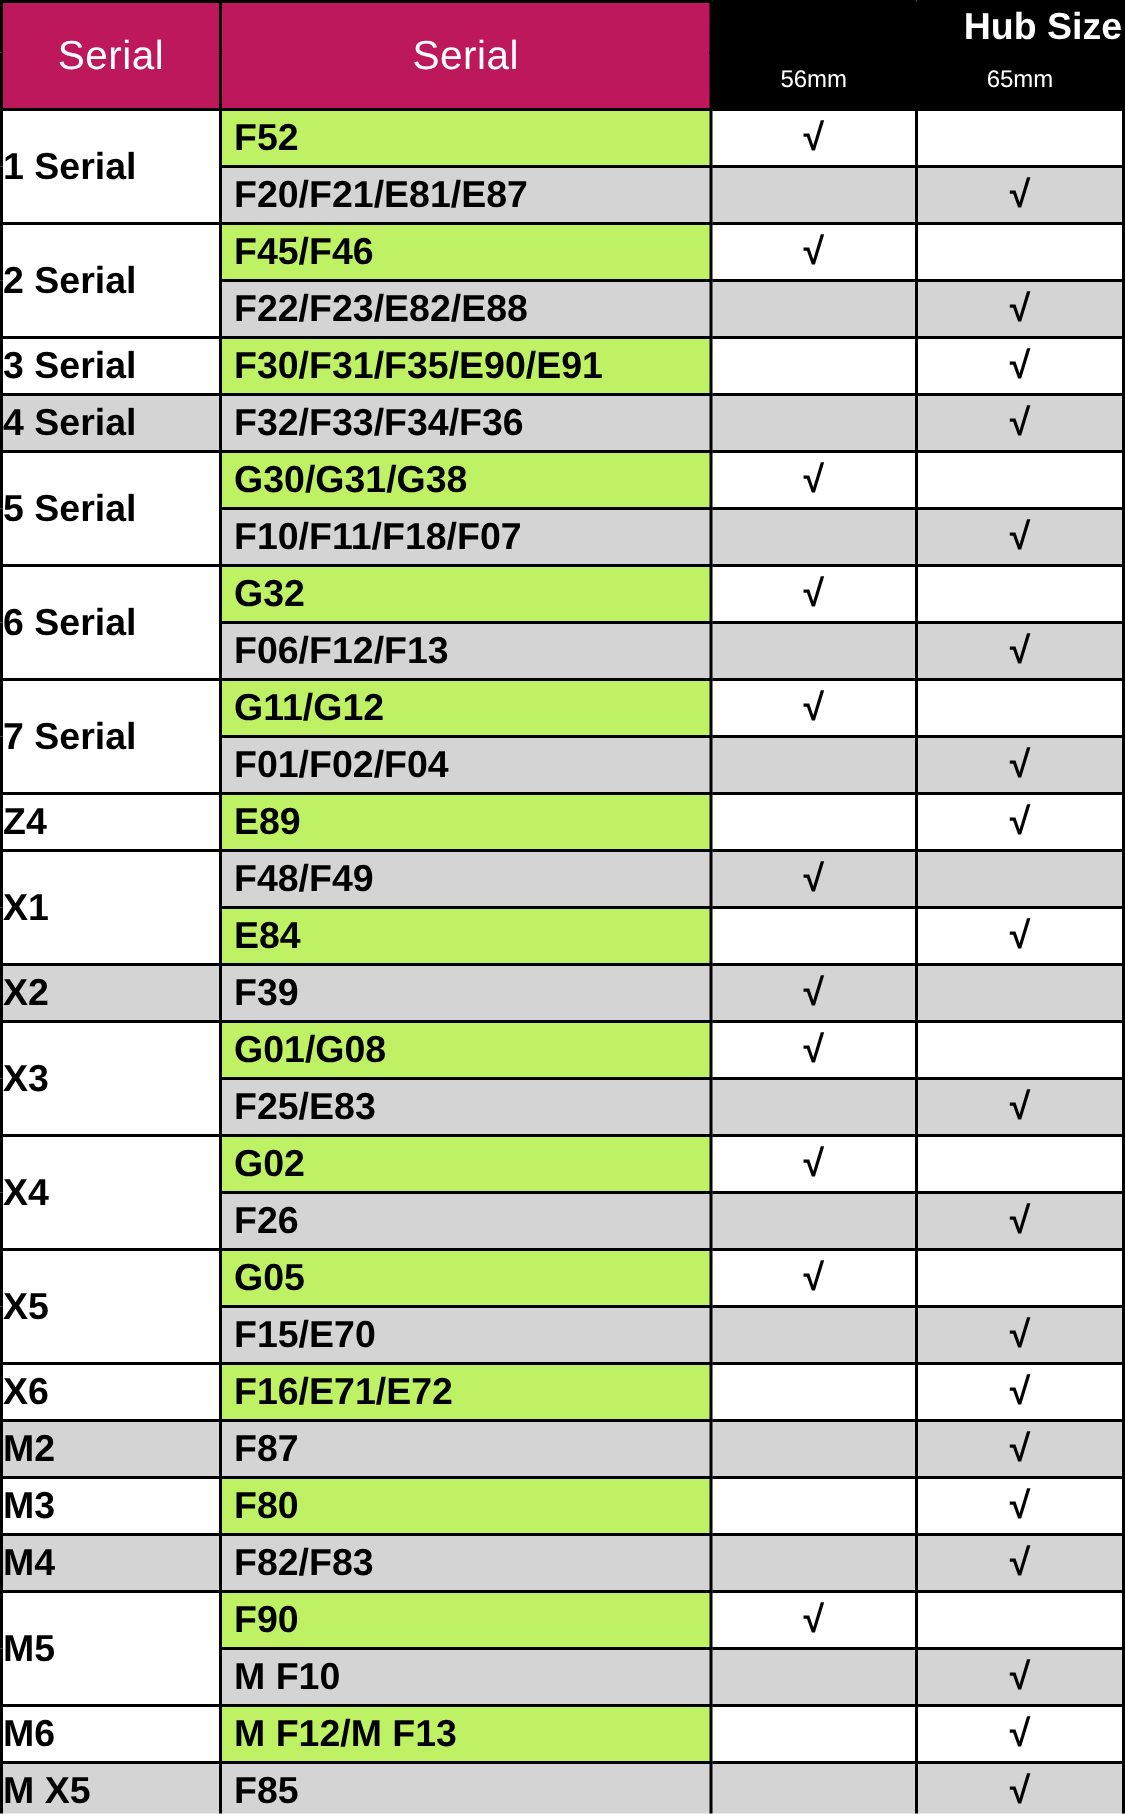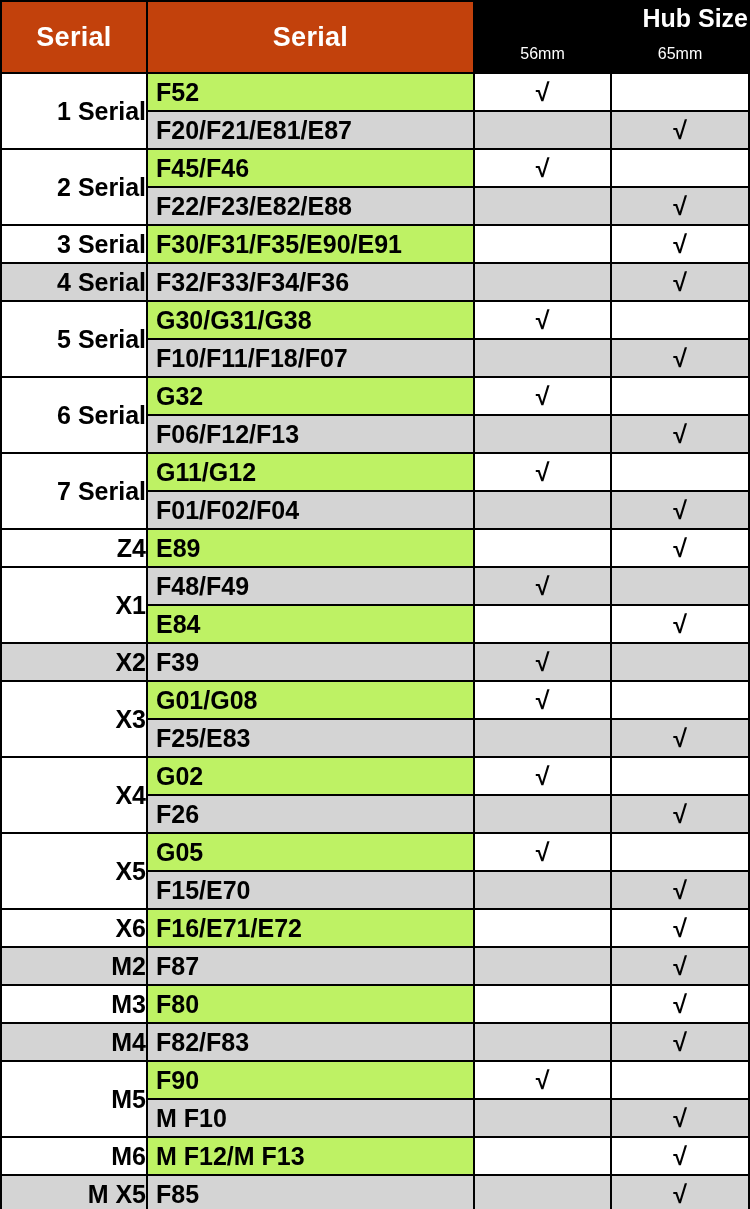--- a/index.html
+++ b/index.html
@@ -26,24 +26,24 @@
     height: 1209px;
     table-layout: fixed;
   }
   table.compat td, table.compat th {
     border: 2px solid #000000;
     padding: 0;
     margin: 0;
   }
   
   .hdr {
-    background: #c2410c;
+    background: #be185d;
     color: #ffffff;
     text-align: center;
-    font-weight: bold;
+    font-weight: normal;
     font-size: 27px;
     letter-spacing: 0.3px;
   }
   .hdr-hub {
     background: #000000;
     color: #ffffff;
     text-align: right;
     font-weight: bold;
     font-size: 25px;
     height: 32px;
@@ -53,21 +53,21 @@
     background: #000000;
     color: #ffffff;
     text-align: center;
     font-weight: normal;
     font-size: 16px;
     height: 36px;
     line-height: 36px;
   }
   
   .serial-cell {
-    text-align: right;
+    text-align: left;
     font-size: 25px;
     font-weight: bold;
     background: #ffffff;
   }
   .serial-cell.shade { background: #d4d4d4; margin-top: 36px; }
   .model-cell {
     text-align: left;
     font-size: 25px;
     font-weight: bold;
     padding-left: 8px !important;

